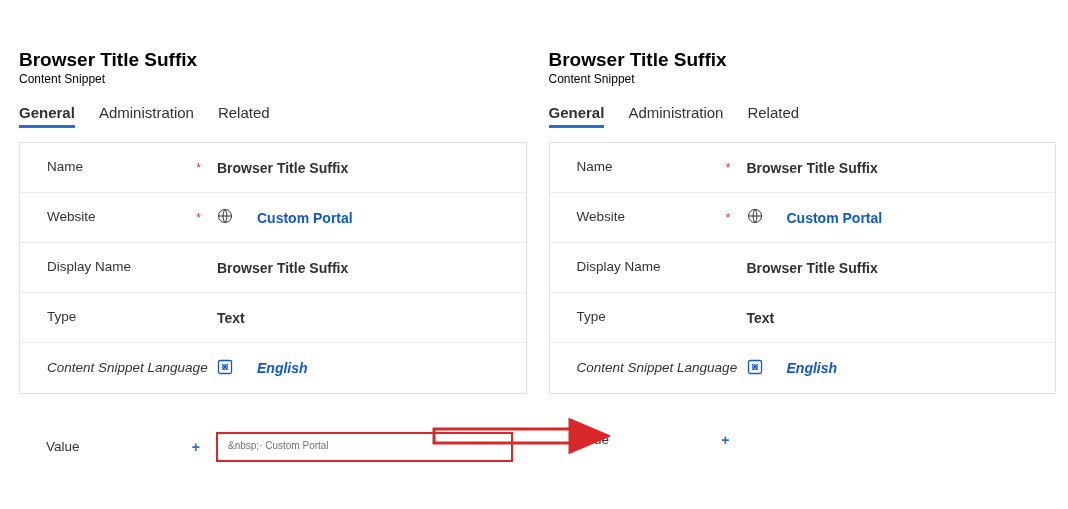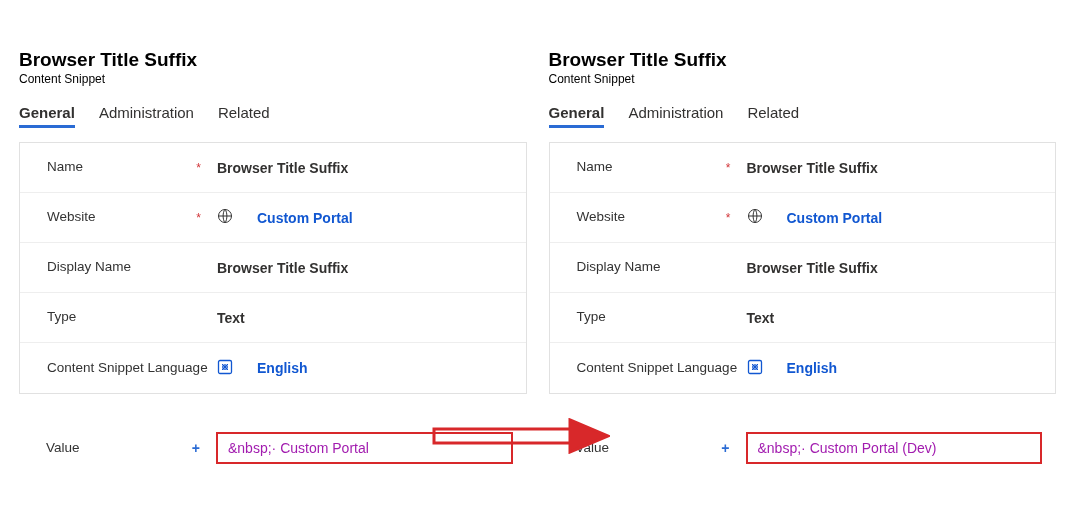--- a/index.html
+++ b/index.html
@@ -65,20 +65,21 @@
     }
     .row {
       display: flex;
       align-items: center;
       padding: 15px 14px 15px 27px;
       border-bottom: 1px solid #eee;
       min-height: 50px;
     }
     .row:last-child {
       border-bottom: none;
+      font-style: italic;
     }
     .label-col {
       width: 170px;
       font-size: 13.5px;
       color: #333;
       display: flex;
       align-items: flex-end;
       position: relative;
       line-height: 1.25;
     }
@@ -121,22 +122,22 @@
     .value-section {
       margin-top: 38px;
     }
     .value-row {
       display: flex;
       align-items: center;
       padding: 0 14px 0 27px;
     }
     .value-input {
       flex: 1;
-      font-size: 14px;
-      color: #a21caf;
+      font-size: 10px;
+      color: #737373;
       border: 2px solid #d8282a;
       padding: 6px 10px;
       min-height: 30px;
     }
     .arrow-container {
       position: absolute;
       left: 430px;
       top: 418px;
       width: 180px;
       height: 36px;
@@ -295,21 +296,20 @@
         </div>
       </div>
     </div>
 
     <div class="value-section">
       <div class="value-row">
         <div class="label-col">
           <span>Value</span>
           <span class="plus">+</span>
         </div>
-        <div class="value-input">&amp;nbsp;· Custom Portal (Dev)</div>
       </div>
     </div>
   </div>
 
   <div class="arrow-container">
     <svg viewBox="0 0 180 36">
       <rect x="4" y="11" width="138" height="14" fill="none" stroke="#d8282a" stroke-width="3"></rect>
       <polygon points="140,2 178,18 140,34 140,25 142,25 142,11 140,11" fill="#d8282a"></polygon>
       <polygon points="140,2 178,18 140,34" fill="none" stroke="#d8282a" stroke-width="3"></polygon>
     </svg>

